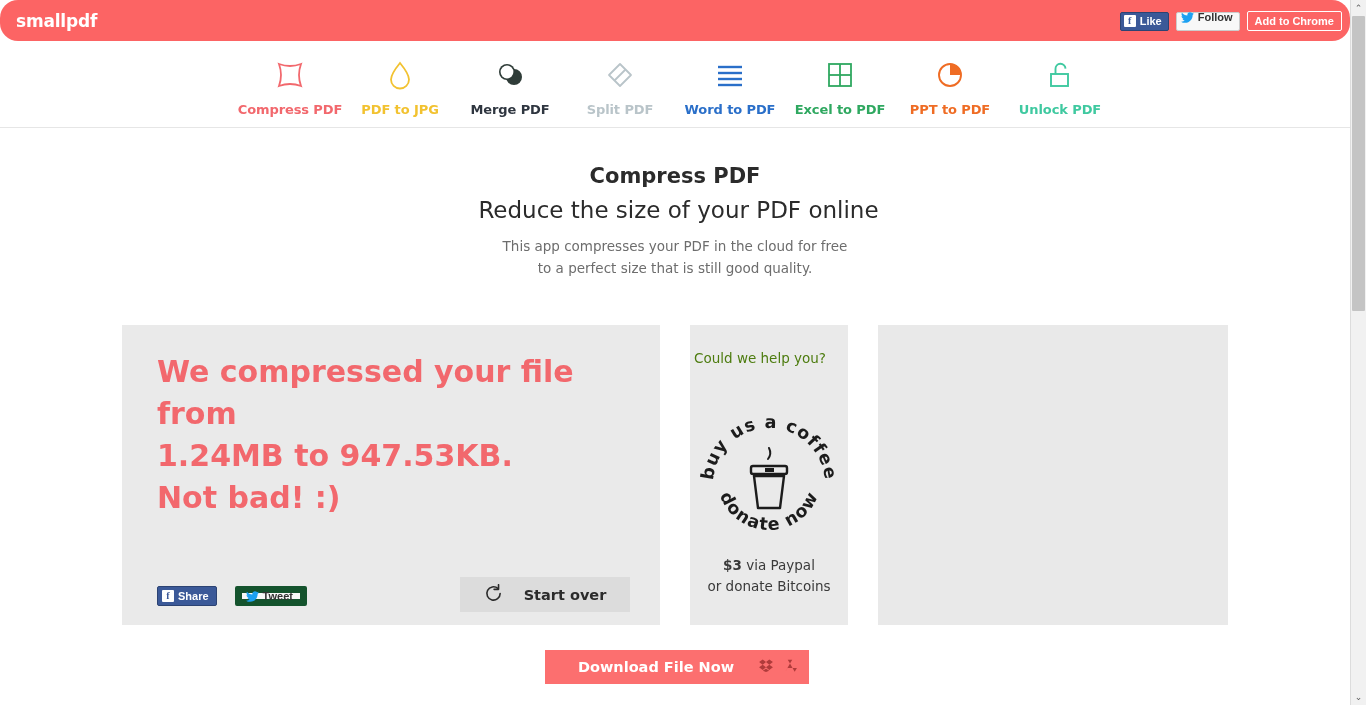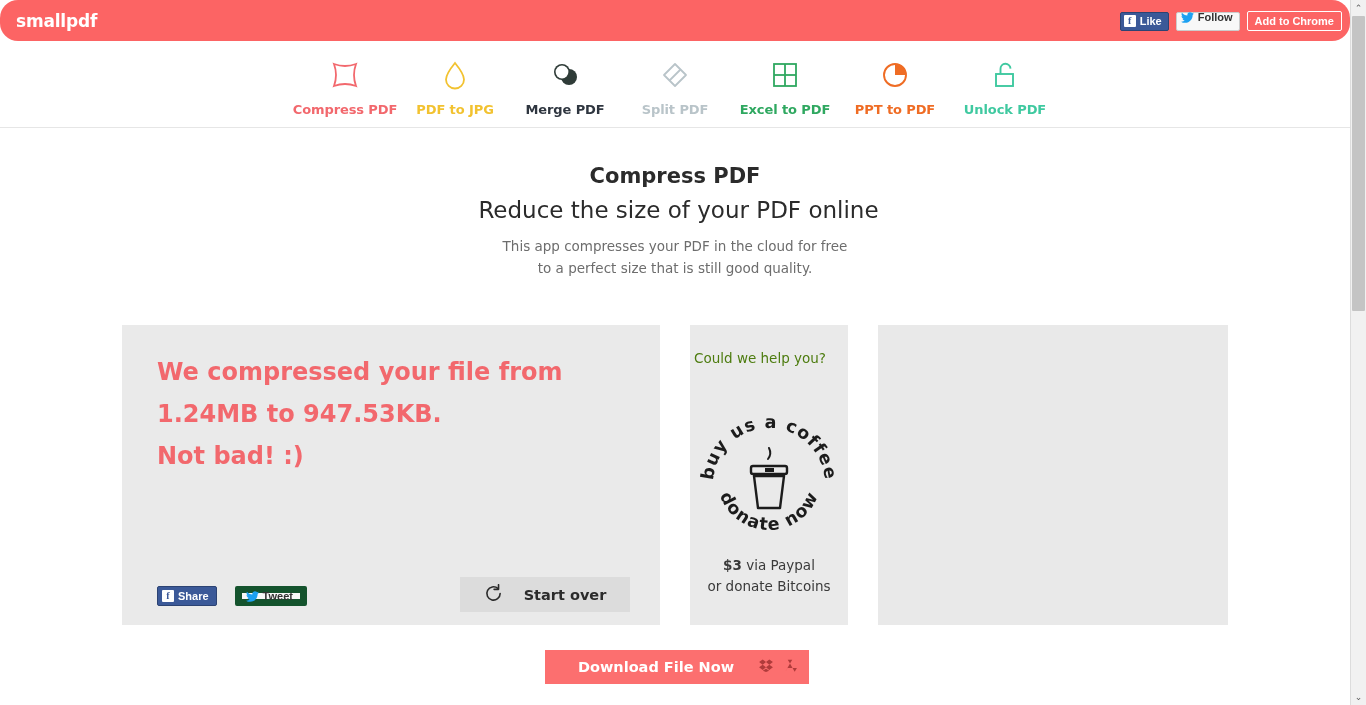--- a/index.html
+++ b/index.html
@@ -143,21 +143,21 @@
 
   
   .panel-result {
     position: absolute; left: 122px; top: 325px;
     width: 538px; height: 300px;
     background: #eaeaea;
   }
   .result-text {
     position: absolute; left: 35px; top: 26px;
     width: 470px;
-    font-size: 24px; line-height: 42px;
+    font-size: 30px; line-height: 42px;
     font-weight: bold;
     color: #f2686d;
     font-family: "DejaVu Sans", sans-serif;
   }
   .share-row {
     position: absolute; left: 35px; bottom: 19px;
     display: flex; align-items: center; gap: 18px;
   }
   .fb-share {
     display: flex; align-items: center;
@@ -332,20 +332,33 @@
           <svg width="30" height="30" viewBox="0 0 30 30" xmlns="http://www.w3.org/2000/svg">
             <g fill="none" stroke="#b9c4c9" stroke-width="1.8" stroke-linejoin="round">
               <path d="M15 4 L26 15 L15 26 L4 15 Z"></path>
               <path d="M9.5 20.5 L20.5 9.5"></path>
             </g>
           </svg>
         </span>
         <span class="nav-label" style="color:#b9c4c9">Split PDF</span>
       </a>
 
+      <a class="nav-item">
+        <span class="nav-icon">
+          <svg width="30" height="30" viewBox="0 0 30 30" xmlns="http://www.w3.org/2000/svg">
+            <g stroke="#2a6fc9" stroke-width="2.4" stroke-linecap="butt">
+              <line x1="3" y1="7" x2="27" y2="7"></line>
+              <line x1="3" y1="13" x2="27" y2="13"></line>
+              <line x1="3" y1="19" x2="27" y2="19"></line>
+              <line x1="3" y1="25" x2="27" y2="25"></line>
+            </g>
+          </svg>
+        </span>
+        <span class="nav-label" style="color:#2a6fc9">Word to PDF</span>
+      </a>
 
       <a class="nav-item">
         <span class="nav-icon">
           <svg width="30" height="30" viewBox="0 0 30 30" xmlns="http://www.w3.org/2000/svg">
             <g fill="none" stroke="#2fa860" stroke-width="1.8">
               <rect x="4" y="4" width="22" height="22"></rect>
               <line x1="15" y1="4" x2="15" y2="26"></line>
               <line x1="4" y1="15" x2="26" y2="15"></line>
             </g>
           </svg>

